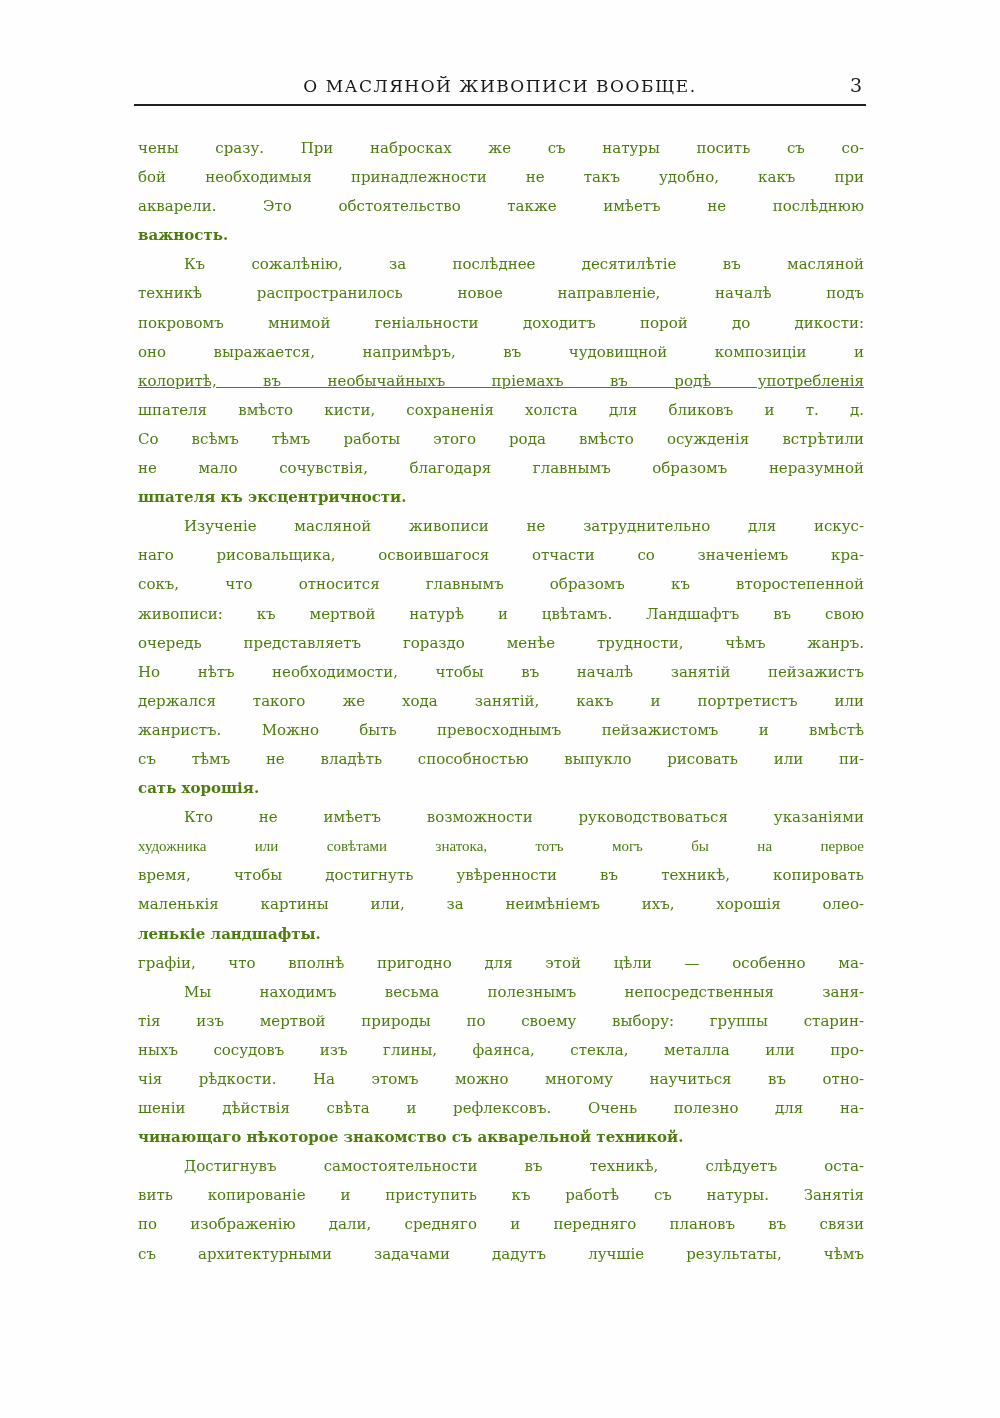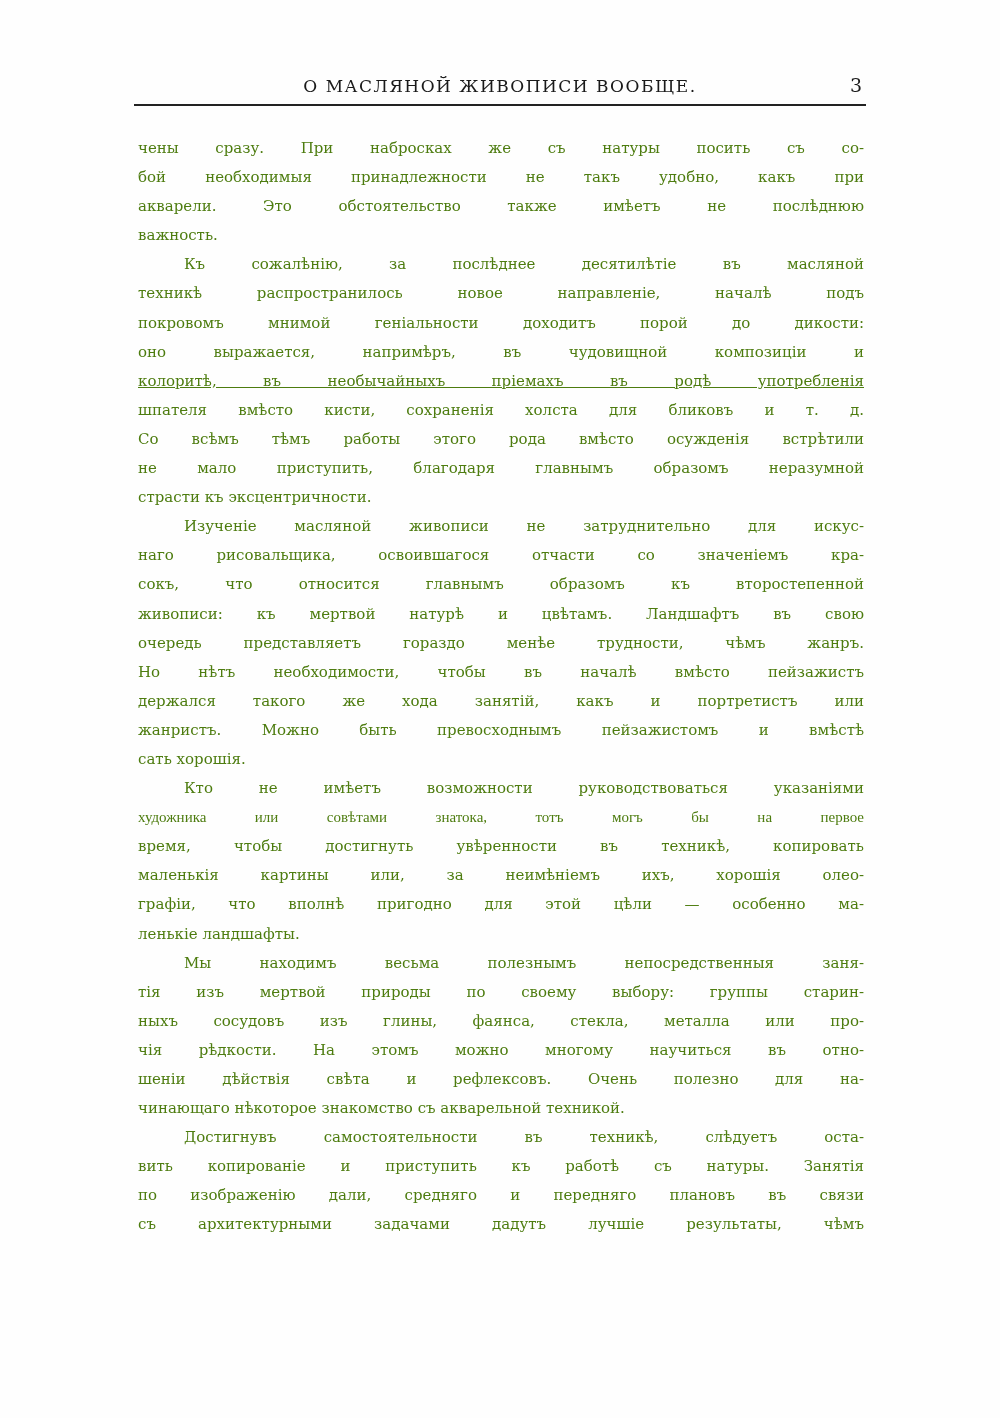--- a/index.html
+++ b/index.html
@@ -15,21 +15,21 @@
       position: absolute; right: 4px; top: 0px;
       font-family: "DejaVu Serif", serif; font-size: 19px; color: #1a1a1a;
     }
     .rule { position: absolute; left: 134px; top: 104px; width: 732px; height: 2px; background: #222; }
     .body-text { position: absolute; left: 138px; top: 134px; width: 726px; }
     .line {
       height: 29.1px; line-height: 29.1px; white-space: nowrap;
       font-family: "DejaVu Serif", serif; font-size: 15px; color: #4d7c0f;
       text-align: justify; text-align-last: justify; overflow: hidden;
     }
-    .line.last { text-align-last: left; }
+    .line.last { text-align-last: left; font-weight: bold; }
     .line.indent { padding-left: 46px; }
   </style>
 </head>
 <body>
 
 <div class="page">
   <div class="header">
     <div class="running-title">О МАСЛЯНОЙ ЖИВОПИСИ ВООБЩЕ.</div>
     <div class="page-number">3</div>
   </div>
@@ -45,43 +45,44 @@
     </div>
 
     <div>
       <div class="line indent"><span style="white-space: nowrap; word-spacing: 0px;">Къ сожалѣнію, за послѣднее десятилѣтіе въ масляной</span></div>
       <div class="line"><span style="white-space: nowrap; word-spacing: 0px;">техникѣ распространилось новое направленіе, началѣ подъ</span></div>
       <div class="line"><span style="white-space: nowrap; word-spacing: 0px;">покровомъ мнимой геніальности доходитъ порой до дикости:</span></div>
       <div class="line"><span style="white-space: nowrap; word-spacing: 0px;">оно выражается, напримѣръ, въ чудовищной композиціи и</span></div>
       <div class="line"><span style="white-space: nowrap; word-spacing: 0px; text-decoration: underline;">колоритѣ, въ необычайныхъ пріемахъ въ родѣ употребленія</span></div>
       <div class="line"><span style="white-space: nowrap; word-spacing: 0px;">шпателя вмѣсто кисти, сохраненія холста для бликовъ и т. д.</span></div>
       <div class="line"><span style="white-space: nowrap; word-spacing: 0px;">Со всѣмъ тѣмъ работы этого рода вмѣсто осужденія встрѣтили</span></div>
-      <div class="line"><span style="white-space: nowrap; word-spacing: 0px;">не мало приступить, благодаря главнымъ образомъ неразумной</span></div>
-      <div class="line last">страсти къ эксцентричности.</div>
+      <div class="line"><span style="white-space: nowrap; word-spacing: 0px;">не мало сочувствія, благодаря главнымъ образомъ неразумной</span></div>
+      <div class="line last">шпателя къ эксцентричности.</div>
     </div>
 
     <div>
       <div class="line indent"><span style="white-space: nowrap; word-spacing: 0px;">Изученіе масляной живописи не затруднительно для искус-</span></div>
       <div class="line"><span style="white-space: nowrap; word-spacing: 0px;">наго рисовальщика, освоившагося отчасти со значеніемъ кра-</span></div>
       <div class="line"><span style="white-space: nowrap; word-spacing: 0px;">сокъ, что относится главнымъ образомъ къ второстепенной</span></div>
       <div class="line"><span style="white-space: nowrap; word-spacing: 0px;">живописи: къ мертвой натурѣ и цвѣтамъ. Ландшафтъ въ свою</span></div>
       <div class="line"><span style="white-space: nowrap; word-spacing: 0px;">очередь представляетъ гораздо менѣе трудности, чѣмъ жанръ.</span></div>
-      <div class="line"><span style="white-space: nowrap; word-spacing: 0px;">Но нѣтъ необходимости, чтобы въ началѣ вмѣсто пейзажистъ</span></div>
+      <div class="line"><span style="white-space: nowrap; word-spacing: 0px;">Но нѣтъ необходимости, чтобы въ началѣ занятій пейзажистъ</span></div>
       <div class="line"><span style="white-space: nowrap; word-spacing: 0px;">держался такого же хода занятій, какъ и портретистъ или</span></div>
       <div class="line"><span style="white-space: nowrap; word-spacing: 0px;">жанристъ. Можно быть превосходнымъ пейзажистомъ и вмѣстѣ</span></div>
+      <div class="line"><span style="white-space: nowrap; word-spacing: 0px;">съ тѣмъ не владѣть способностью выпукло рисовать или пи-</span></div>
       <div class="line last">сать хорошія.</div>
     </div>
 
     <div>
       <div class="line indent"><span style="white-space: nowrap; word-spacing: 0px;">Кто не имѣетъ возможности руководствоваться указаніями</span></div>
       <div class="line"><span style="white-space: nowrap; word-spacing: 0px; font-family: Liberation Serif, serif;">художника или совѣтами знатока, тотъ могъ бы на первое</span></div>
       <div class="line"><span style="white-space: nowrap; word-spacing: 0px;">время, чтобы достигнуть увѣренности въ техникѣ, копировать</span></div>
       <div class="line"><span style="white-space: nowrap; word-spacing: 0px;">маленькія картины или, за неимѣніемъ ихъ, хорошія олео-</span></div>
+      <div class="line last">ленькіе ландшафты.</div>
       <div class="line"><span style="white-space: nowrap; word-spacing: 0px;">графіи, что вполнѣ пригодно для этой цѣли — особенно ма-</span></div>
-      <div class="line last">ленькіе ландшафты.</div>
     </div>
 
     <div>
       <div class="line indent"><span style="white-space: nowrap; word-spacing: 0px;">Мы находимъ весьма полезнымъ непосредственныя заня-</span></div>
       <div class="line"><span style="white-space: nowrap; word-spacing: 0px;">тія изъ мертвой природы по своему выбору: группы старин-</span></div>
       <div class="line"><span style="white-space: nowrap; word-spacing: 0px;">ныхъ сосудовъ изъ глины, фаянса, стекла, металла или про-</span></div>
       <div class="line"><span style="white-space: nowrap; word-spacing: 0px; margin-top: 36px;">чія рѣдкости. На этомъ можно многому научиться въ отно-</span></div>
       <div class="line"><span style="white-space: nowrap; word-spacing: 0px;">шеніи дѣйствія свѣта и рефлексовъ. Очень полезно для на-</span></div>
       <div class="line last">чинающаго нѣкоторое знакомство съ акварельной техникой.</div>
     </div>

